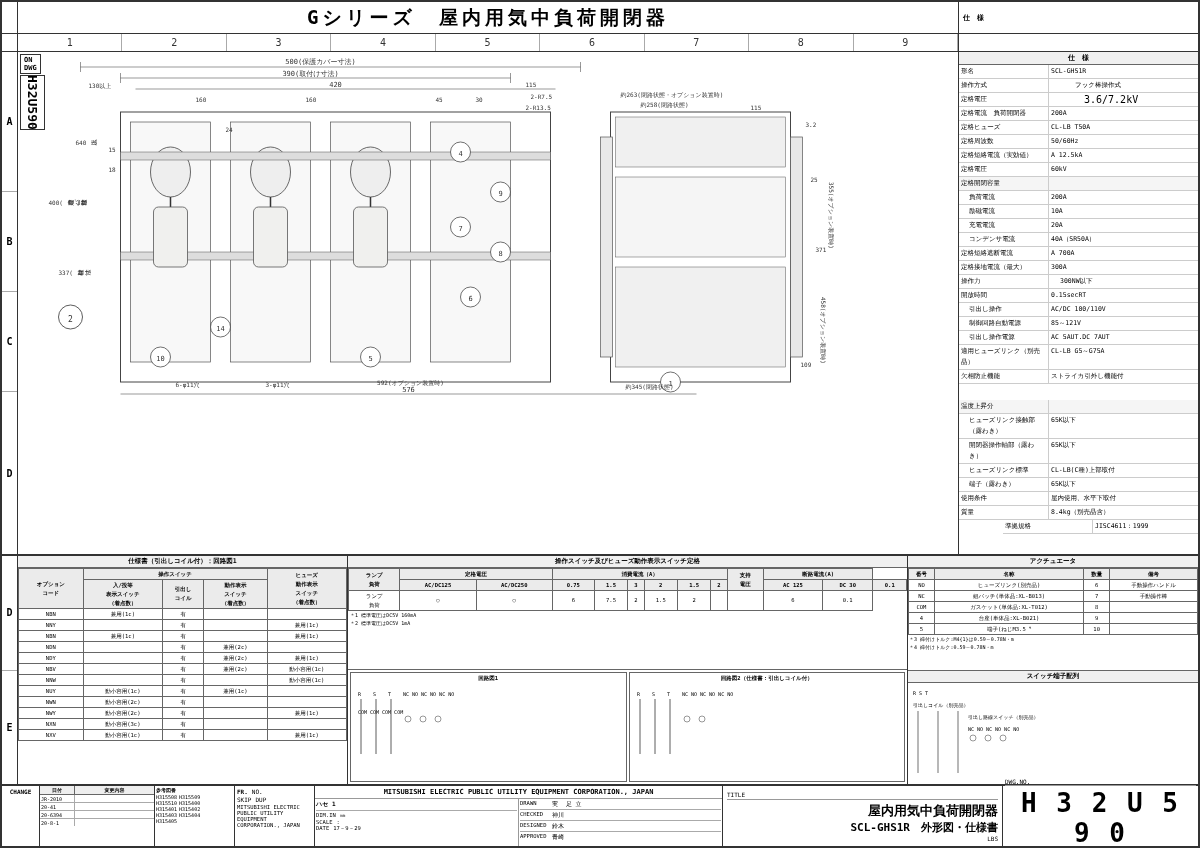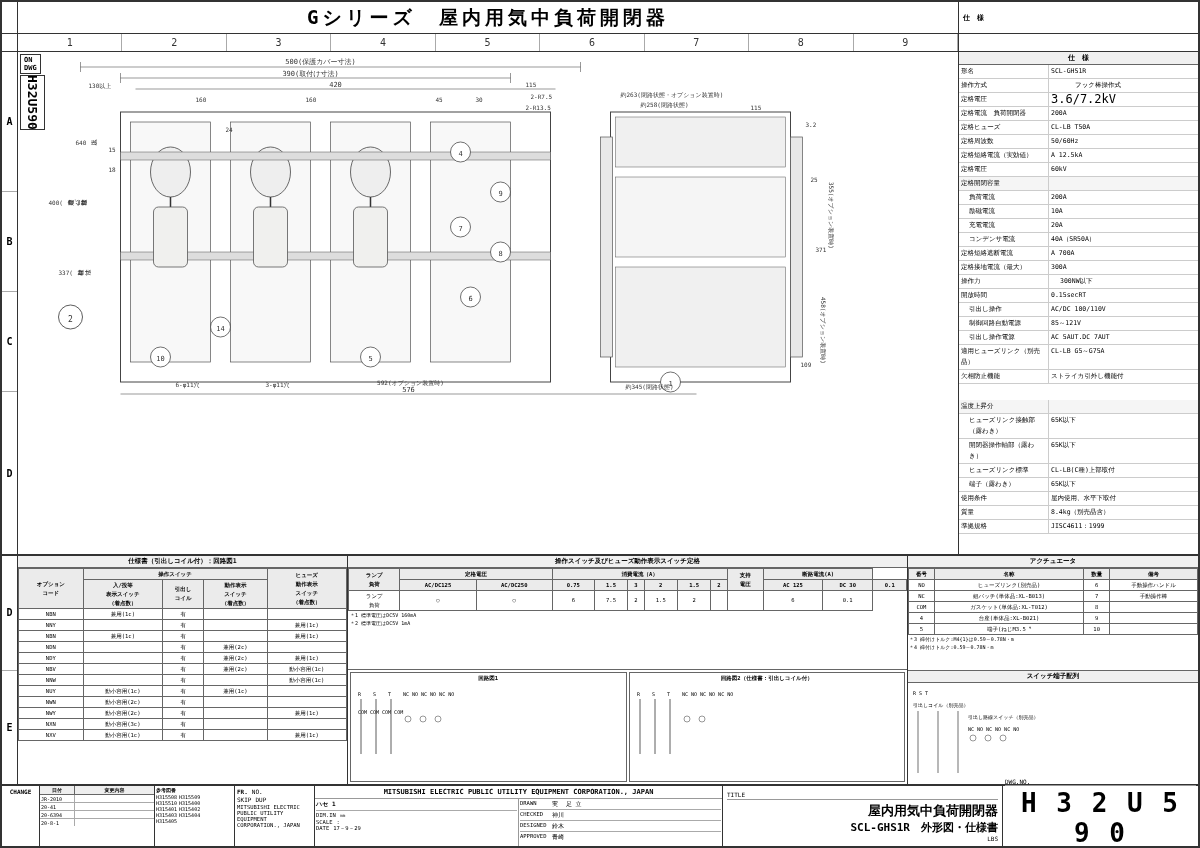--- a/index.html
+++ b/index.html
@@ -266,21 +266,21 @@
       <div style="display:flex; border-bottom:0.5px solid #ccc;">
         <div style="width:90px; font-size:6.5px; padding:1px 2px; border-right:0.5px solid #ccc; line-height:11px;">形名</div>
         <div style="flex:1; font-size:6.5px; padding:1px 2px; line-height:11px;">SCL-GHS1R</div>
       </div>
       <div style="display:flex; border-bottom:0.5px solid #ccc;">
         <div style="width:90px; font-size:6.5px; padding:1px 2px; border-right:0.5px solid #ccc; line-height:11px;">操作方式</div>
         <div style="flex:1; font-size:6.5px; padding:1px 2px; line-height:11px;margin-left:24px;">フック棒操作式</div>
       </div>
       <div style="display:flex; border-bottom:0.5px solid #ccc;">
         <div style="width:90px; font-size:6.5px; padding:1px 2px; border-right:0.5px solid #ccc; line-height:11px;">定格電圧</div>
-        <div style="flex:1; font-size:12px; padding:1px 2px; line-height:11px;">3.6/7.2kV</div>
+        <div style="flex:1; font-size:10px; padding:1px 2px; line-height:11px;margin-left:33px;">3.6/7.2kV</div>
       </div>
       <div style="display:flex; border-bottom:0.5px solid #ccc;">
         <div style="width:90px; font-size:6.5px; padding:1px 2px; border-right:0.5px solid #ccc; line-height:11px;">定格電流　負荷開閉器</div>
         <div style="flex:1; font-size:6.5px; padding:1px 2px; line-height:11px;">200A</div>
       </div>
       <div style="display:flex; border-bottom:0.5px solid #ccc;">
         <div style="width:90px; font-size:6.5px; padding:1px 2px; border-right:0.5px solid #ccc; line-height:11px;">定格ヒューズ</div>
         <div style="flex:1; font-size:6.5px; padding:1px 2px; line-height:11px;">CL-LB T50A</div>
       </div>
       <div style="display:flex; border-bottom:0.5px solid #ccc;">
@@ -372,21 +372,21 @@
         <div style="flex:1; font-size:6.5px; padding:1px 2px; line-height:11px;">65K以下</div>
       </div>
       <div style="display:flex; border-bottom:0.5px solid #ccc;">
         <div style="width:90px; font-size:6.5px; padding:1px 2px; border-right:0.5px solid #ccc; line-height:11px;">使用条件</div>
         <div style="flex:1; font-size:6.5px; padding:1px 2px; line-height:11px;">屋内使用、水平下取付</div>
       </div>
       <div style="display:flex; border-bottom:0.5px solid #ccc;">
         <div style="width:90px; font-size:6.5px; padding:1px 2px; border-right:0.5px solid #ccc; line-height:11px;">質量</div>
         <div style="flex:1; font-size:6.5px; padding:1px 2px; line-height:11px;">8.4kg（別売品含）</div>
       </div>
-      <div style="display:flex; border-bottom:0.5px solid #ccc;">
+      <div style="display:flex; border-bottom:0.5px solid #ccc;margin-left:44px;">
         <div style="width:90px; font-size:6.5px; padding:1px 2px; border-right:0.5px solid #ccc; line-height:11px;">準拠規格</div>
         <div style="flex:1; font-size:6.5px; padding:1px 2px; line-height:11px;">JISC4611：1999</div>
       </div>
     </div>
   </div>
 
   <div style="border-top:2px solid #333; display:flex; height:230px;">
 
     <div style="width:16px; border-right:1px solid #333; display:flex; flex-direction:column;">
       <div style="flex:1; display:flex; align-items:center; justify-content:center; font-size:10px; font-weight:bold;">D</div>

